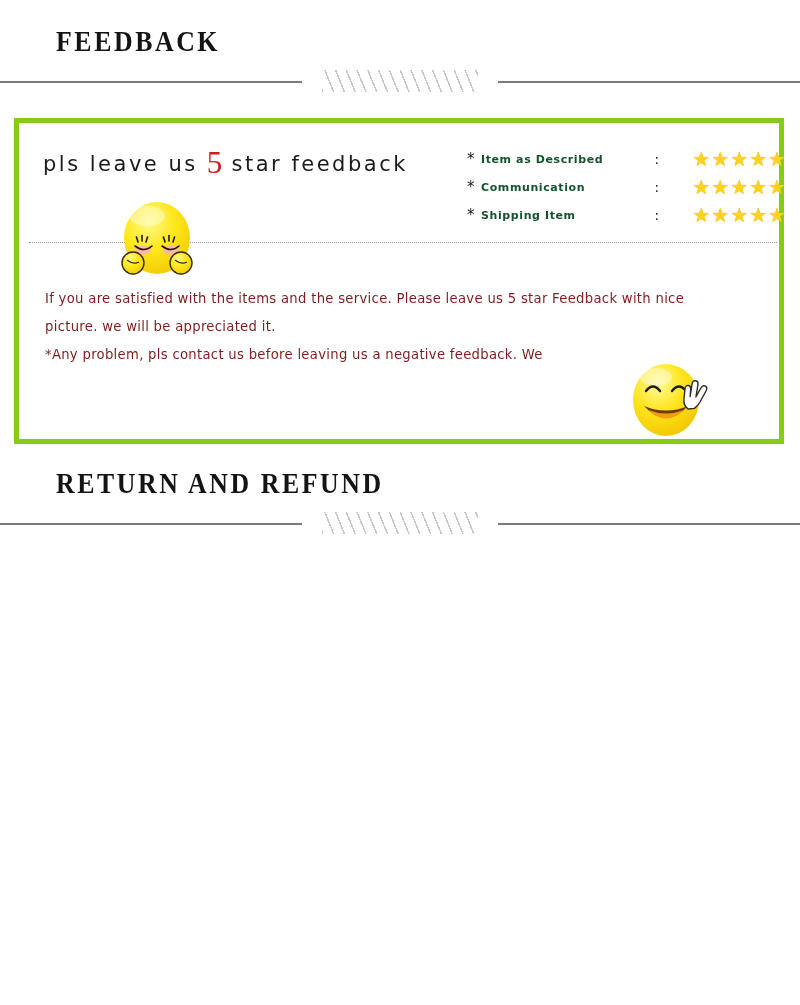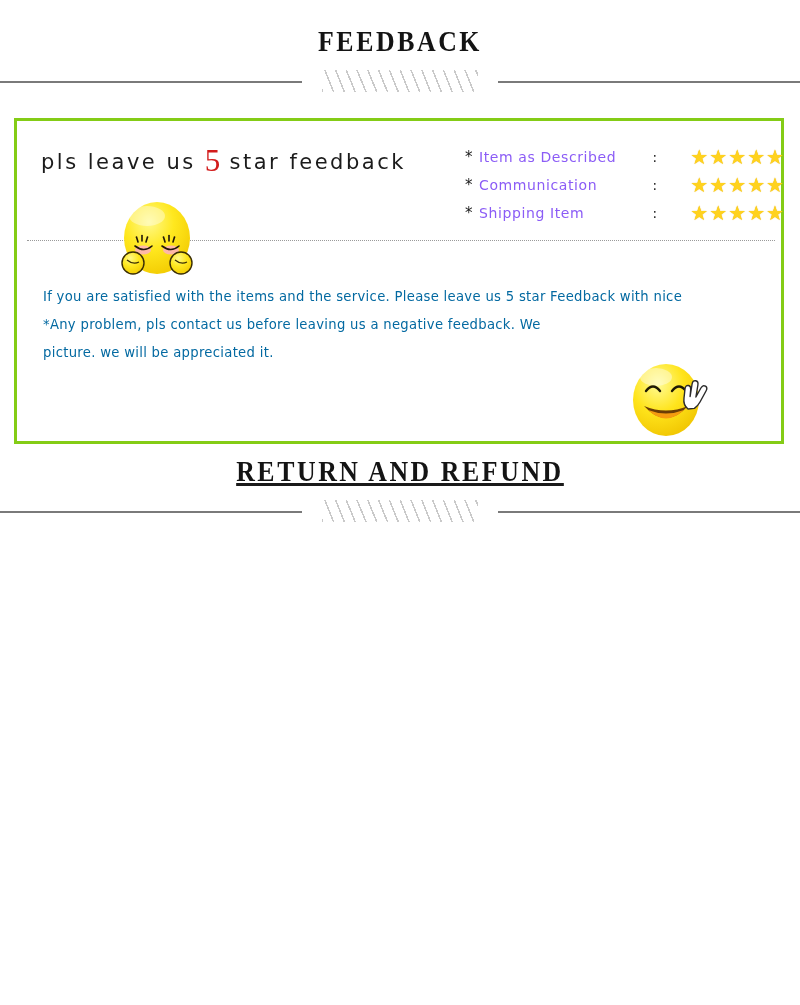--- a/index.html
+++ b/index.html
@@ -14,21 +14,21 @@
     overflow: hidden;
     font-family: "Liberation Sans", sans-serif;
     color: #1a1a1a;
   }
 
   
   .section-head {
     position: absolute;
     left: 0;
     width: 800px;
-    text-align: center;
+    text-align: left;
   }
   .section-title {
     font-family: "Liberation Serif", serif;
     font-weight: 700;
     font-size: 30px;
     letter-spacing: 3px;
     color: #141414;
     line-height: 1;
     transform: scaleX(0.86);
     transform-origin: center;
@@ -59,21 +59,21 @@
         rgba(255,255,255,0) 1.5px, rgba(255,255,255,0) 10px);
   }
 
   
   .feedback-box {
     position: absolute;
     left: 14px;
     top: 118px;
     width: 770px;
     height: 326px;
-    border: 3px solid #84cc16;
+    border: 5px solid #84cc16;
     box-sizing: border-box;
     background: #fff;
   }
   .fb-headline {
     position: absolute;
     left: 24px;
     top: 22px;
     font-family: "DejaVu Sans", sans-serif;
     font-size: 21px;
     letter-spacing: 2.5px;
@@ -102,23 +102,24 @@
     white-space: nowrap;
   }
   .rating-row .ast {
     font-family: "DejaVu Sans", sans-serif;
     font-size: 15px;
     color: #1b1b1b;
     width: 14px;
   }
   .rating-row .rlabel {
     font-family: "DejaVu Sans", sans-serif;
-    font-size: 14px;
+    font-size: 11px;
     letter-spacing: 0.6px;
-    color: #8b5cf6;
+    color: #14532d;
+    font-weight: bold;
   }
   .rating-row .colon {
     font-family: "DejaVu Sans", sans-serif;
     font-size: 13.5px;
     color: #1b1b1b;
     margin-left: auto;
     padding-right: 4px;
   }
   .rating-row .stars {
     width: 124px;
@@ -143,21 +144,21 @@
     left: 26px;
     top: 165px;
     width: 716px;
   }
   .fb-body p {
     margin: 0 0 7px 0;
     font-family: "DejaVu Sans", sans-serif;
     font-size: 13.2px;
     letter-spacing: 0.3px;
     line-height: 21px;
-    color: #0369a1;
+    color: #7f1d1d;
   }
 
   
   .emoji-shy {
     position: absolute;
     left: 113px;
     top: 192px;
     width: 88px;
     height: 90px;
   }
@@ -218,22 +219,22 @@
       <span class="rlabel">Shipping Item</span>
       <span class="colon">:</span>
       <span class="stars">★★★★★</span>
     </div>
   </div>
 
   <div class="fb-dotted"></div>
 
   <div class="fb-body">
     <p>If you are satisfied with the items and the service. Please leave us 5 star Feedback with nice</p>
+    <p>picture. we will be appreciated it.</p>
     <p>*Any problem, pls contact us before leaving us a negative feedback. We</p>
-    <p>picture. we will be appreciated it.</p>
   </div>
 </div>
 
 <svg class="emoji-shy" viewBox="0 0 88 90">
   <defs>
     <radialGradient id="gshy" cx="38%" cy="28%" r="78%">
       <stop offset="0%" stop-color="#fff98a"></stop>
       <stop offset="48%" stop-color="#ffe81f"></stop>
       <stop offset="100%" stop-color="#f2ca00"></stop>
     </radialGradient>
@@ -274,21 +275,21 @@
   </g>
   <path d="M16 45 q22 24 44 0 q-22 9 -44 0 Z" fill="#6b3d06"></path>
   <path d="M20 49 q18 17 36 0 q-18 7 -36 0 Z" fill="#f59b10"></path>
   <g transform="translate(52,14)">
     <path d="M8 34 q-5 -4 -4 -11 l1 -9 q0.5 -4 3.5 -3.5 q2.5 0.5 2.2 4 l-0.6 7
              l2 -12.5 q0.6 -3.8 3.6 -3.2 q2.8 0.6 2.2 4.2 l-2 12 l5 -9
              q2 -3.4 4.6 -1.8 q2.4 1.6 0.5 4.8 l-6 11 q-2.2 4 -5.6 6.4 Z" fill="#ffffff" stroke="#2b2b2b" stroke-width="1.4" stroke-linejoin="round"></path>
   </g>
 </svg>
 
-<div class="section-head" style="top:456px;text-decoration:underline;">
+<div class="section-head" style="top:468px;">
   <div class="section-title">RETURN AND REFUND</div>
   <div class="divider">
     <div class="rule left"></div>
     <div class="hatch"></div>
     <div class="rule right"></div>
   </div>
 </div>
 
 <div class="flow">
 

